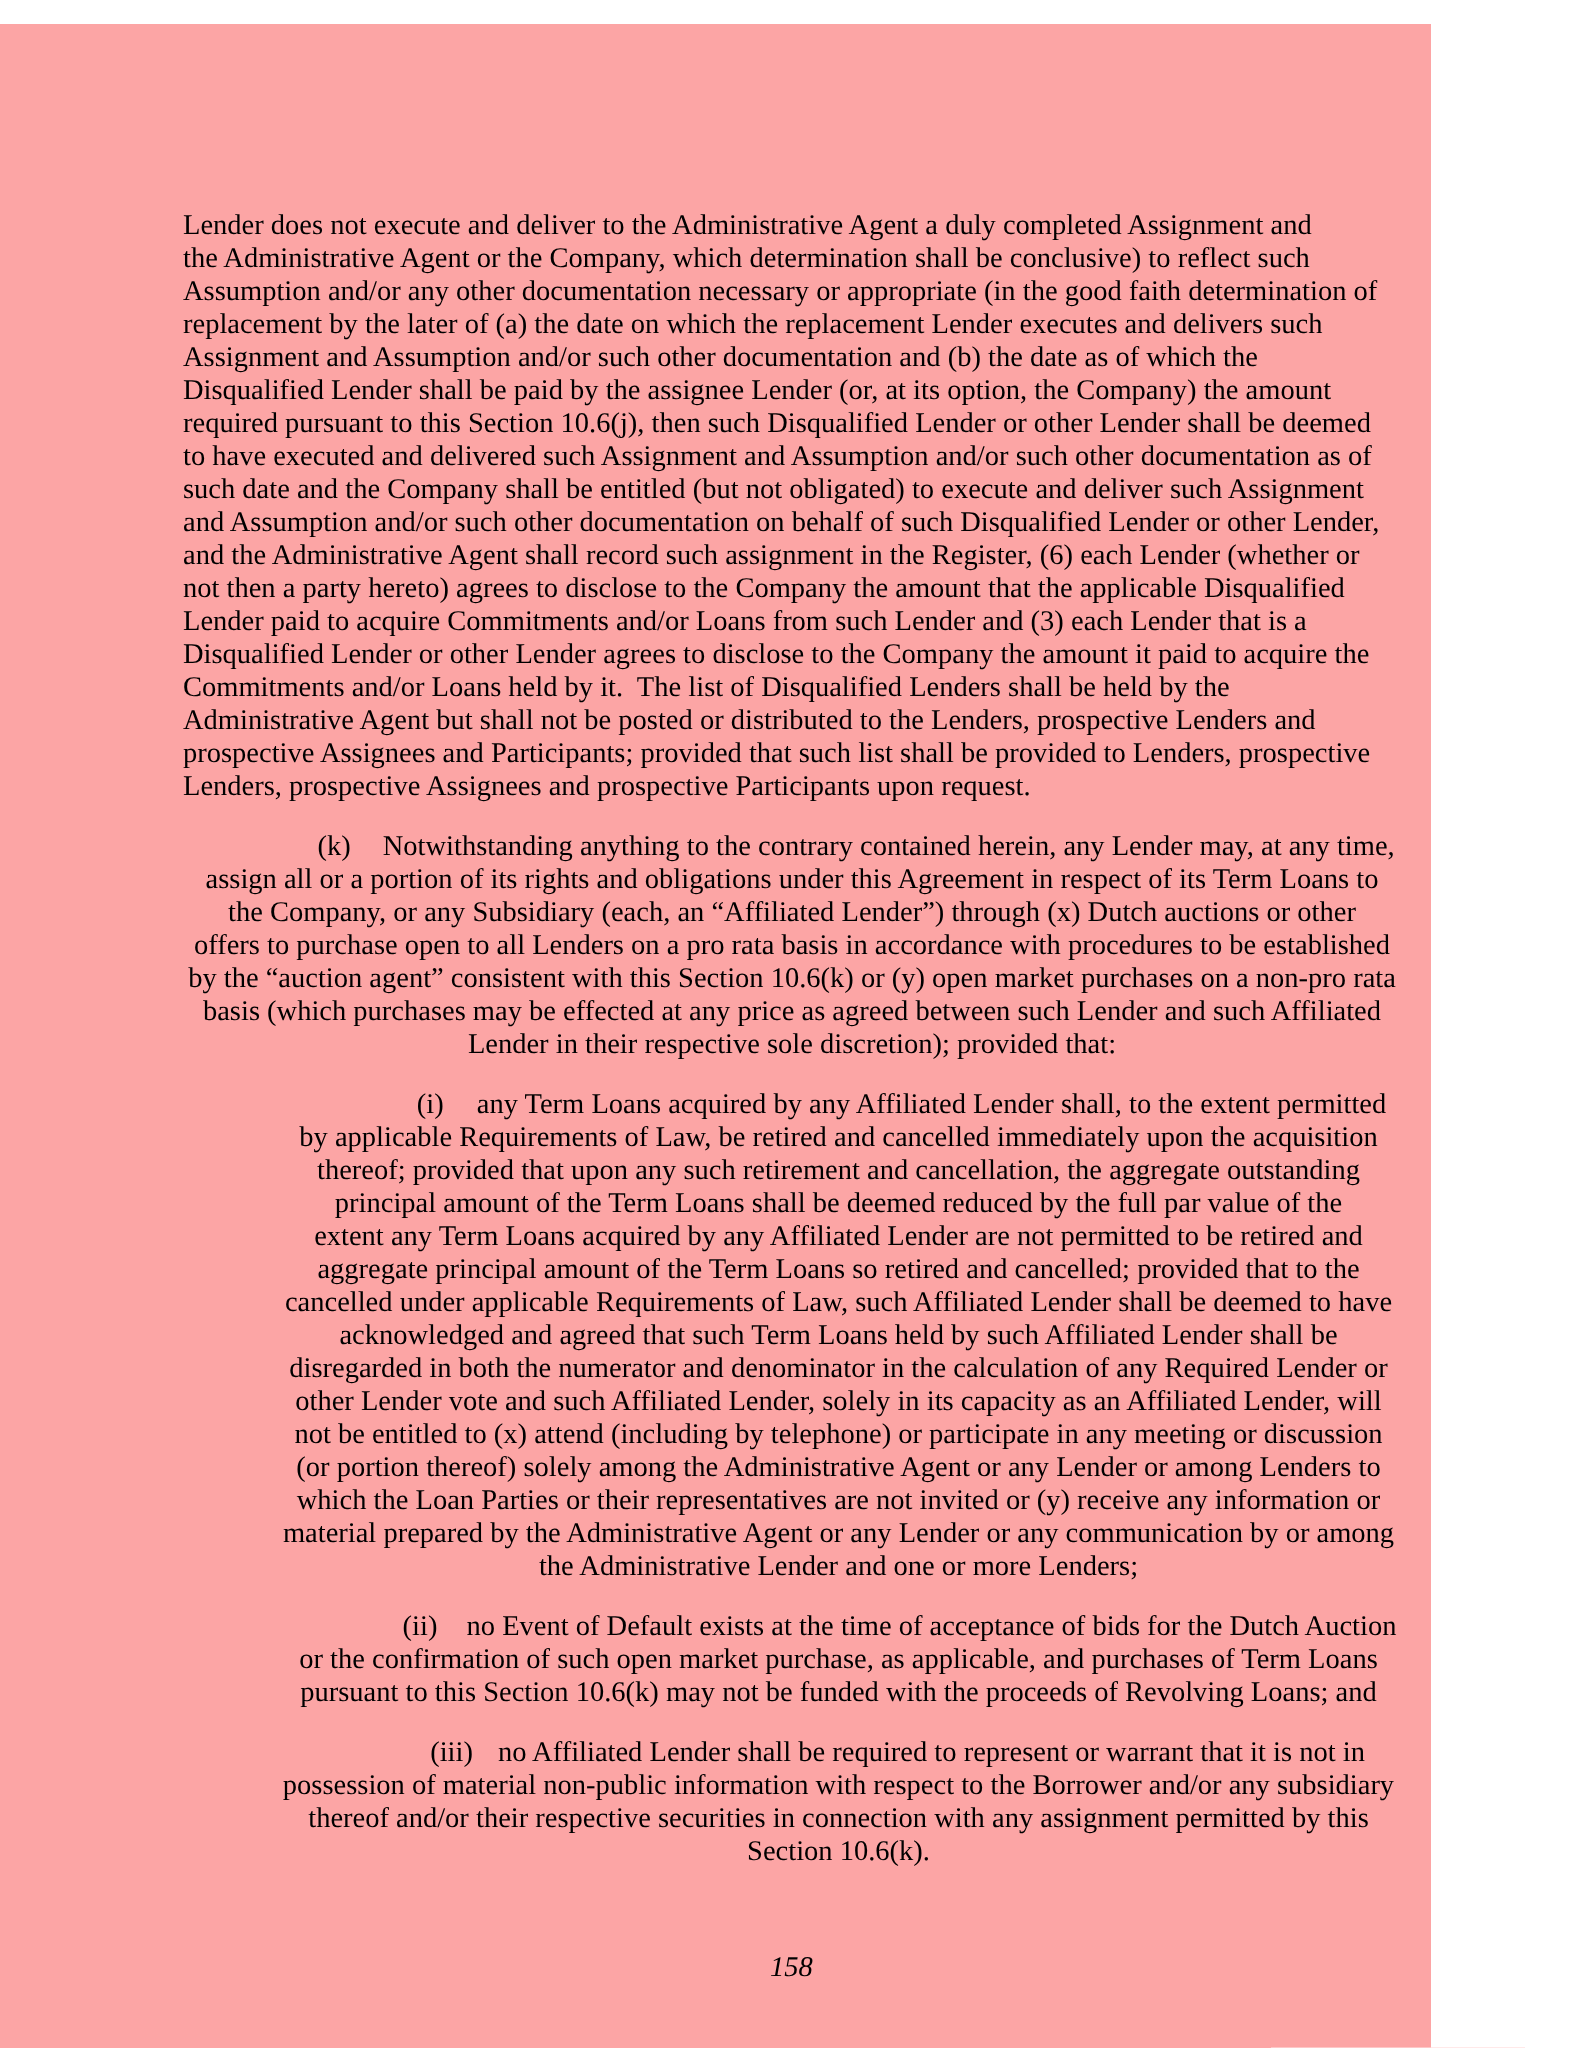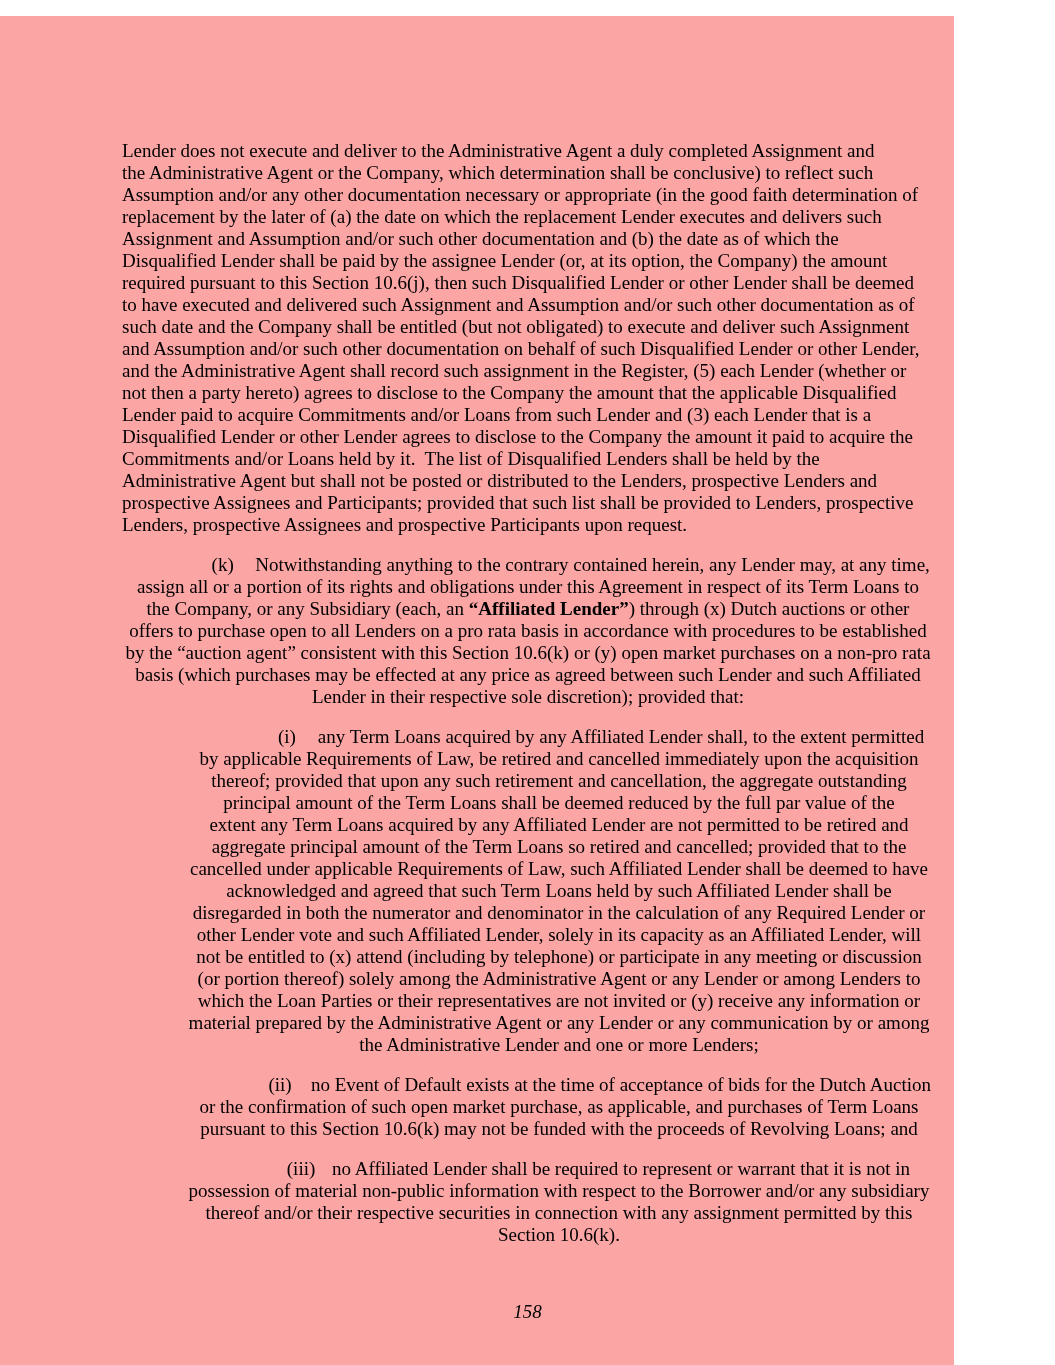--- a/index.html
+++ b/index.html
@@ -35,21 +35,21 @@
     font-size: 19px;
     line-height: 22px;
     white-space: pre;
   }
   .tab { display: inline-block; height: 1px; }
   .plabel { display: inline-block; }
   .indent-0 .tab { width: 64px; }
   .indent-0 .plabel { width: 65px; }
   .indent-1 .tab { width: 62px; }
   .indent-1 .plabel { width: 62px; }
-  .bold { font-weight: bold; }
+  .bold { font-weight: normal; }
   .footer {
     position: absolute;
     left: 0; top: 1285px;
     width: 1055px;
     text-align: center;
     font-size: 19px;
     line-height: 22px;
     font-style: italic;
   }
 </style>
@@ -62,21 +62,21 @@
         <div class="line"><span>Lender does not execute and deliver to the Administrative Agent a duly completed Assignment and</span></div>
         <div class="line"><span>the Administrative Agent or the Company, which determination shall be conclusive) to reflect such</span></div>
         <div class="line"><span>Assumption and/or any other documentation necessary or appropriate (in the good faith determination of</span></div>
         <div class="line"><span>replacement by the later of (a) the date on which the replacement Lender executes and delivers such</span></div>
         <div class="line"><span>Assignment and Assumption and/or such other documentation and (b) the date as of which the</span></div>
         <div class="line"><span>Disqualified Lender shall be paid by the assignee Lender (or, at its option, the Company) the amount</span></div>
         <div class="line"><span>required pursuant to this Section 10.6(j), then such Disqualified Lender or other Lender shall be deemed</span></div>
         <div class="line"><span>to have executed and delivered such Assignment and Assumption and/or such other documentation as of</span></div>
         <div class="line"><span>such date and the Company shall be entitled (but not obligated) to execute and deliver such Assignment</span></div>
         <div class="line"><span>and Assumption and/or such other documentation on behalf of such Disqualified Lender or other Lender,</span></div>
-        <div class="line"><span>and the Administrative Agent shall record such assignment in the Register, (5) each Lender (whether or</span></div>
+        <div class="line"><span>and the Administrative Agent shall record such assignment in the Register, (6) each Lender (whether or</span></div>
         <div class="line"><span>not then a party hereto) agrees to disclose to the Company the amount that the applicable Disqualified</span></div>
         <div class="line"><span>Lender paid to acquire Commitments and/or Loans from such Lender and (3) each Lender that is a</span></div>
         <div class="line"><span>Disqualified Lender or other Lender agrees to disclose to the Company the amount it paid to acquire the</span></div>
         <div class="line"><span>Commitments and/or Loans held by it.  The list of Disqualified Lenders shall be held by the</span></div>
         <div class="line"><span>Administrative Agent but shall not be posted or distributed to the Lenders, prospective Lenders and</span></div>
         <div class="line"><span>prospective Assignees and Participants; provided that such list shall be provided to Lenders, prospective</span></div>
         <div class="line"><span>Lenders, prospective Assignees and prospective Participants upon request.</span></div>
       </div>
       <div class="para indent-0">
         <div class="line"><span class="tab"></span><span class="plabel">(k)</span><span>Notwithstanding anything to the contrary contained herein, any Lender may, at any time,</span></div>

